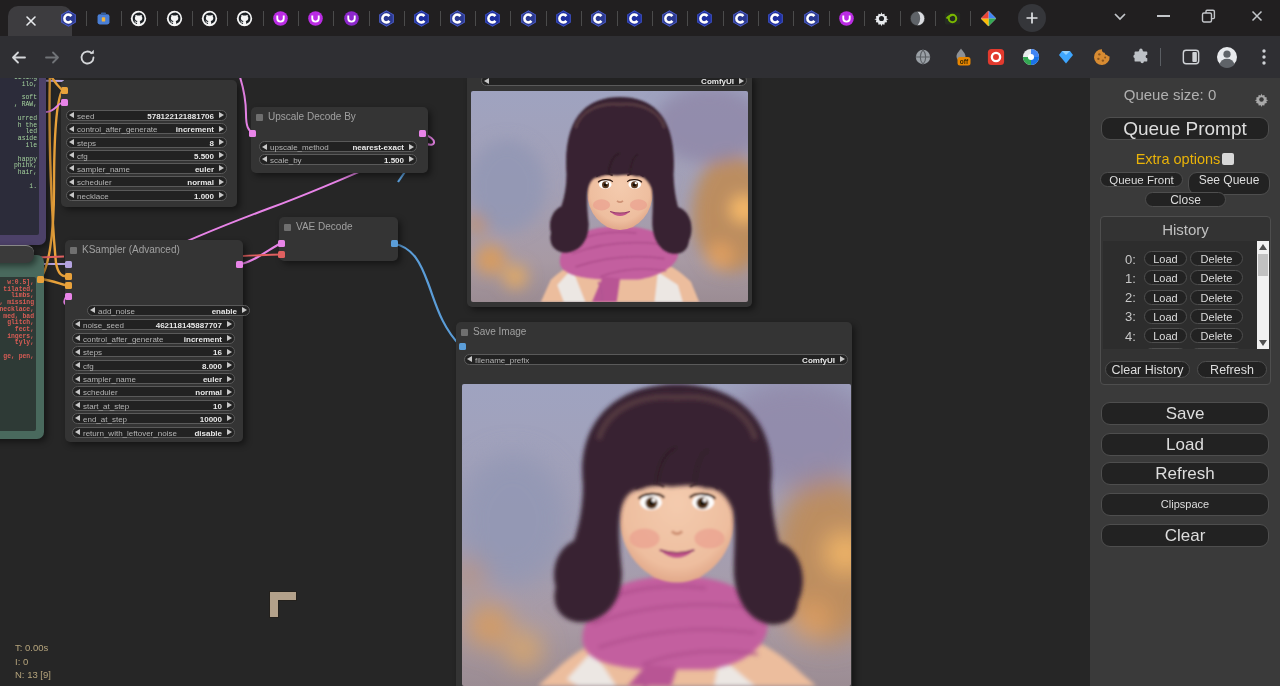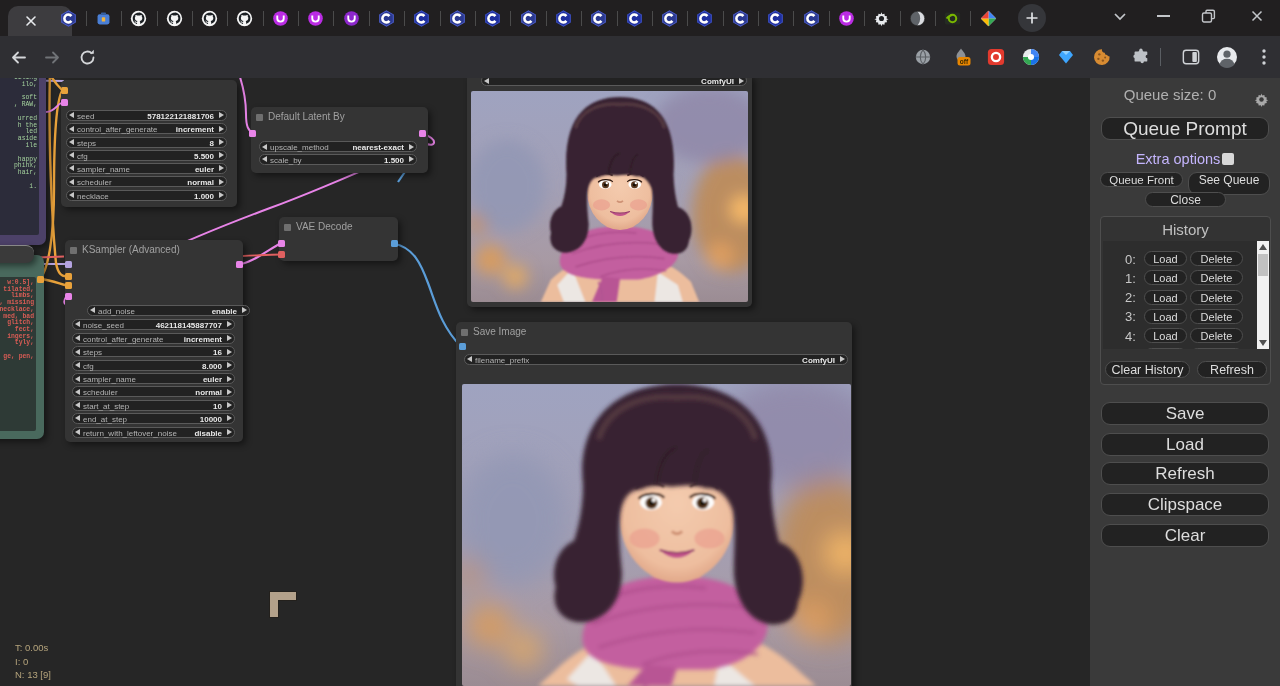--- a/index.html
+++ b/index.html
@@ -378,21 +378,21 @@
           <span class="wv">1.000</span>
           <span class="ra"></span>
         </div>
 </div>
 </div>
 <div class="slot" style="left:60.5px;top:8.5px;background:#e9a23b;border-radius:1.5px"></div>
 <div class="slot" style="left:36.5px;top:197.5px;background:#e9a23b;border-radius:1.5px;z-index:3"></div>
 <div class="slot" style="left:60.5px;top:20.5px;background:#e884e8;border-radius:1.5px"></div>
 <div class="node" style="left:251px;top:28.7px;width:176.6px;height:66.3px">
 <div class="ndot" style="background:#6f6f6f"></div>
-<div class="ntitle">Default Latent By</div>
+<div class="ntitle">Upscale Decode By</div>
 <div class="widget" style="left:8px;top:34.4px;width:158px">
         <span class="la"></span>
         <span class="wl">upscale_method</span>
         <span class="wv">nearest-exact</span>
         <span class="ra"></span>
       </div>
 <div class="widget" style="left:8px;top:47.3px;width:158px">
         <span class="la"></span>
         <span class="wl">scale_by</span>
         <span class="wv">1.500</span>
@@ -684,21 +684,21 @@
 <div style="position:absolute;left:15px;top:563px;font-size:9.5px;line-height:13.5px;color:#b5a47c">T: 0.00s<br>I: 0<br>N: 13 [9]<br>V: 0.00s</div>
 </div>
 
 <div id="sidebar">
   <div style="position:absolute;left:0;top:8px;width:160px;text-align:center;font-size:15px;color:#b0b0b0">Queue size: 0</div>
   <svg style="position:absolute;left:164px;top:14px" width="15" height="15" viewBox="0 0 20 20">
     <path d="M10 2l1 2.6 2.8-.6 .5 2.8 2.8.5-.6 2.8L19 11l-2.5 1 .6 2.8-2.8.5-.5 2.8-2.8-.6-1 2.5-1-2.5-2.8.6-.5-2.8-2.8-.5.6-2.8L1 11l2.5-1-.6-2.8 2.8-.5.5-2.8 2.8.6z" fill="#a8a8a8"></path>
     <circle cx="10" cy="10" r="3" fill="#3a3a3a"></circle>
   </svg>
   <div class="sbtn" style="left:11px;top:39px;width:168px;height:23px;font-size:19px;line-height:22px">Queue Prompt</div>
-  <div style="position:absolute;left:0;top:73px;width:176px;text-align:center;font-size:14.5px;color:#c4b5fd">Extra options</div>
+  <div style="position:absolute;left:0;top:73px;width:176px;text-align:center;font-size:14.5px;color:#eab308">Extra options</div>
   <div style="position:absolute;left:132px;top:75px;width:12px;height:12px;background:#d8d8d8;border-radius:2px"></div>
   <div class="sbtn" style="left:10px;top:94px;width:83px;height:15px;font-size:11.5px;line-height:14px">Queue Front</div>
   <div class="sbtn" style="left:98px;top:94px;width:82px;height:23px;font-size:12px;line-height:14px">See Queue</div>
   <div class="sbtn" style="left:55px;top:114px;width:81px;height:15px;font-size:12px;line-height:14px">Close</div>
   <div style="position:absolute;left:10px;top:138px;width:171px;height:169px;background:#333333;border:1px solid #4e4e4e;border-radius:4px">
     <div style="position:absolute;left:0;top:4px;width:100%;text-align:center;font-size:15px;color:#c0c0c0">History</div>
     <div style="position:absolute;left:2px;top:24px;width:156px;height:108px;background:#2d2d2d;overflow:hidden">
 <div style="position:absolute;left:0;top:9.5px;width:156px;height:18px">
       <span style="position:absolute;left:22px;top:1px;font-size:13px;color:#c8c8c8">0:</span>
       <span class="sbtn" style="left:41px;top:0.5px;width:43px;height:15px;font-size:11px;line-height:14px;border-radius:8px">Load</span>
@@ -739,15 +739,15 @@
       <svg style="position:absolute;left:2px;top:99px" width="8" height="6">
           <path d="M4 6 L8 0 L0 0 Z" fill="#505050"></path>
         </svg>
     </div>
     <div class="sbtn" style="left:4px;top:144px;width:85px;height:17px;font-size:12.5px;line-height:16px">Clear History</div>
     <div class="sbtn" style="left:96px;top:144px;width:70px;height:17px;font-size:12.5px;line-height:16px">Refresh</div>
   </div>
   <div class="sbtn" style="left:11px;top:324px;width:168px;height:23px;font-size:17px;line-height:21px">Save</div>
   <div class="sbtn" style="left:11px;top:355px;width:168px;height:23px;font-size:17px;line-height:21px">Load</div>
   <div class="sbtn" style="left:11px;top:384px;width:168px;height:23px;font-size:17px;line-height:21px">Refresh</div>
-  <div class="sbtn" style="left:11px;top:415px;width:168px;height:23px;font-size:17px;line-height:21px">Clipspace</div>
+  <div class="sbtn" style="left:11px;top:415px;width:168px;height:23px;font-size:11px;line-height:21px">Clipspace</div>
   <div class="sbtn" style="left:11px;top:446px;width:168px;height:23px;font-size:17px;line-height:21px">Clear</div>
 </div>
 
 </body></html>

